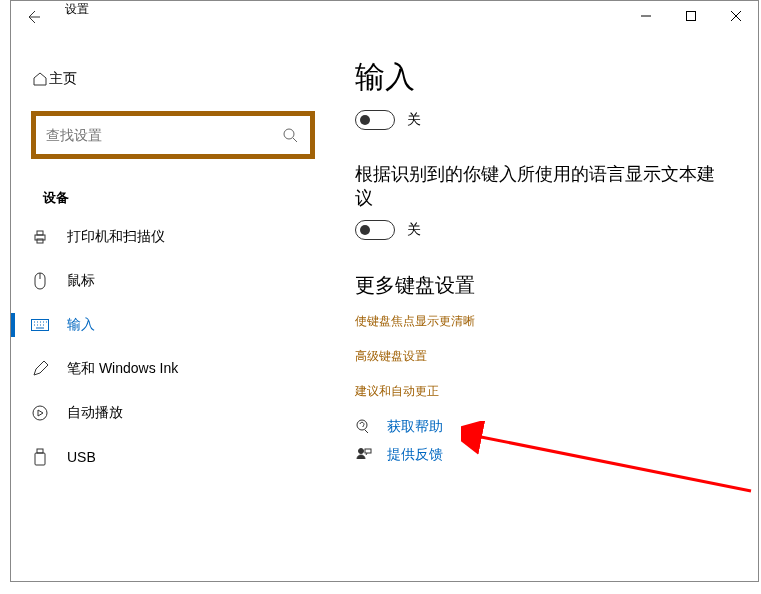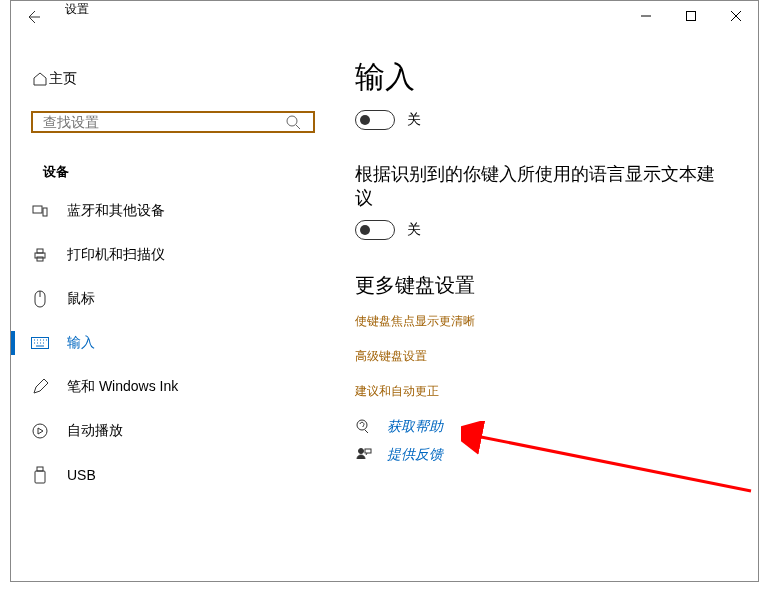--- a/index.html
+++ b/index.html
@@ -71,22 +71,22 @@
     display: flex;
     align-items: center;
     padding: 0 16px 0 20px;
     height: 36px;
     cursor: pointer;
   }
   .home-row .ico { width: 18px; display:flex; align-items:center; justify-content:center;}
   .home-row .lbl { font-size: 14px; }
   .searchbox {
     margin: 14px 16px 0 20px;
-    height: 22px;
-    border: 2px solid #a16207;
+    height: 48px;
+    border: 5px solid #a16207;
     display: flex;
     align-items: center;
     padding: 0 10px;
     position: relative;
   }
   .searchbox input {
     border: none;
     outline: none;
     flex: 1;
     font-size: 14px;
@@ -188,21 +188,20 @@
     font-size: 12px;
     margin-bottom: 18px;
     cursor: pointer;
     display: block;
     width: fit-content;
   }
   .help-row {
     display: flex;
     gap: 14px;
     margin-bottom: 10px;
-    font-style: italic;
   }
   .help-row .ico {
     width: 18px;
     display: flex;
     align-items: center;
     justify-content: center;
   }
   .help-row .lbl {
     color: #0067C0;
     font-size: 14px;
@@ -263,29 +262,20 @@
         <span class="search-ico">
           <svg width="16" height="16" viewBox="0 0 16 16" fill="none" stroke="#666" stroke-width="1">
               <circle cx="7" cy="7" r="5"></circle>
               <path d="M11 11 L15 15"></path>
             </svg>
         </span>
       </div>
 
       <div class="group-header">设备</div>
 
-      <div class="nav-item">
-        <span class="ico">
-          <svg width="16" height="16" viewBox="0 0 16 16" fill="none" stroke="#333" stroke-width="1">
-              <rect x="1" y="3" width="9" height="7"></rect>
-              <rect x="11" y="5" width="4" height="8"></rect>
-            </svg>
-        </span>
-        <span class="lbl">蓝牙和其他设备</span>
-      </div>
 
       <div class="nav-item">
         <span class="ico">
           <svg width="16" height="16" viewBox="0 0 16 16" fill="none" stroke="#333" stroke-width="1">
               <rect x="3" y="6" width="10" height="5"></rect>
               <rect x="5" y="2" width="6" height="4"></rect>
               <rect x="5" y="10" width="6" height="4"></rect>
             </svg>
         </span>
         <span class="lbl">打印机和扫描仪</span>

